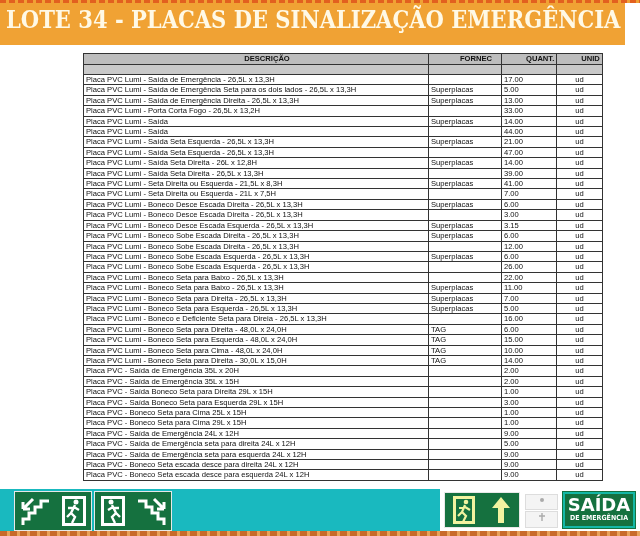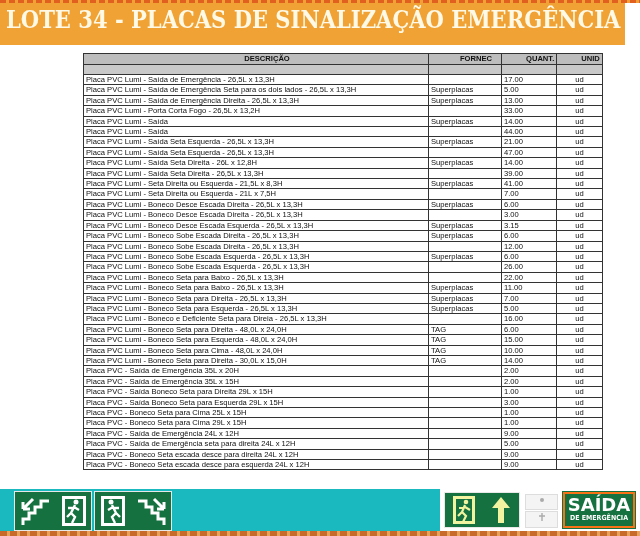--- a/index.html
+++ b/index.html
@@ -14,21 +14,21 @@
   table.sheet tr.blank td { background:#c9c9c9; height:9px; }
   col.c1 { width:345px; } col.c2 { width:73px; } col.c3 { width:40px; } col.c4 { width:22px; }
   td.num { text-align:left; padding-right:3px; }
   td.unit { text-align:center;margin-left:11px; }
   .teal { position:absolute; left:0; top:489px; width:640px; height:42px; background:#19b9bf; }
   .footdash { position:absolute; left:0; top:531px; width:640px; height:5px;
     background: repeating-linear-gradient(90deg, #c86a2a 0 7px, #e9a25a 7px 10px); }
   .sign { position:absolute; background:#15713f; border:1px solid #e8e8e8; box-sizing:border-box; display:flex; align-items:center; justify-content:space-around; }
   .sign svg { display:block; }
   .mini { position:absolute; background:#f4f4f4; border:1px solid #ddd; box-sizing:border-box; font-size:3px; color:#999; text-align:center; }
-  .saida { position:absolute; left:563px; top:492px; width:72px; height:36px; background:#15713f; border:2px solid #f97316; box-sizing:border-box; outline:1px solid #15713f; color:#fff; text-align:center; }
+  .saida { position:absolute; left:563px; top:492px; width:72px; height:36px; background:#15713f; border:2px solid #14b8a6; box-sizing:border-box; outline:1px solid #15713f; color:#fff; text-align:center; }
   .saida .big { font-family:"DejaVu Sans", sans-serif; font-weight:bold; font-size:18px; line-height:19px; display:block; margin-top:1px; }
   .saida .small { font-family:"DejaVu Sans", sans-serif; font-weight:bold; font-size:7px; line-height:8px; display:block; transform:scaleX(0.9); }
   .whiteblock { position:absolute; background:#ffffff; }
 </style>
 </head>
 <body>
 
 <div class="topbar">
   <div class="dash"></div>
   <div class="title">LOTE 34 - PLACAS DE SINALIZAÇÃO EMERGÊNCIA</div>
@@ -266,20 +266,26 @@
         <td class="num">9.00</td>
         <td class="unit">ud</td>
       </tr>
       <tr>
         <td>Placa PVC - Saída de Emergência seta para direita 24L x 12H</td>
         <td></td>
         <td class="num">5.00</td>
         <td class="unit">ud</td>
       </tr>
       <tr>
+        <td>Placa PVC - Saída de Emergência seta para esquerda 24L x 12H</td>
+        <td></td>
+        <td class="num">9.00</td>
+        <td class="unit">ud</td>
+      </tr>
+      <tr>
         <td>Placa PVC - Boneco Seta escada desce para direita 24L x 12H</td>
         <td></td>
         <td class="num">9.00</td>
         <td class="unit">ud</td>
       </tr>
       <tr>
         <td>Placa PVC - Boneco Seta escada desce para esquerda 24L x 12H</td>
         <td></td>
         <td class="num">9.00</td>
         <td class="unit">ud</td>

